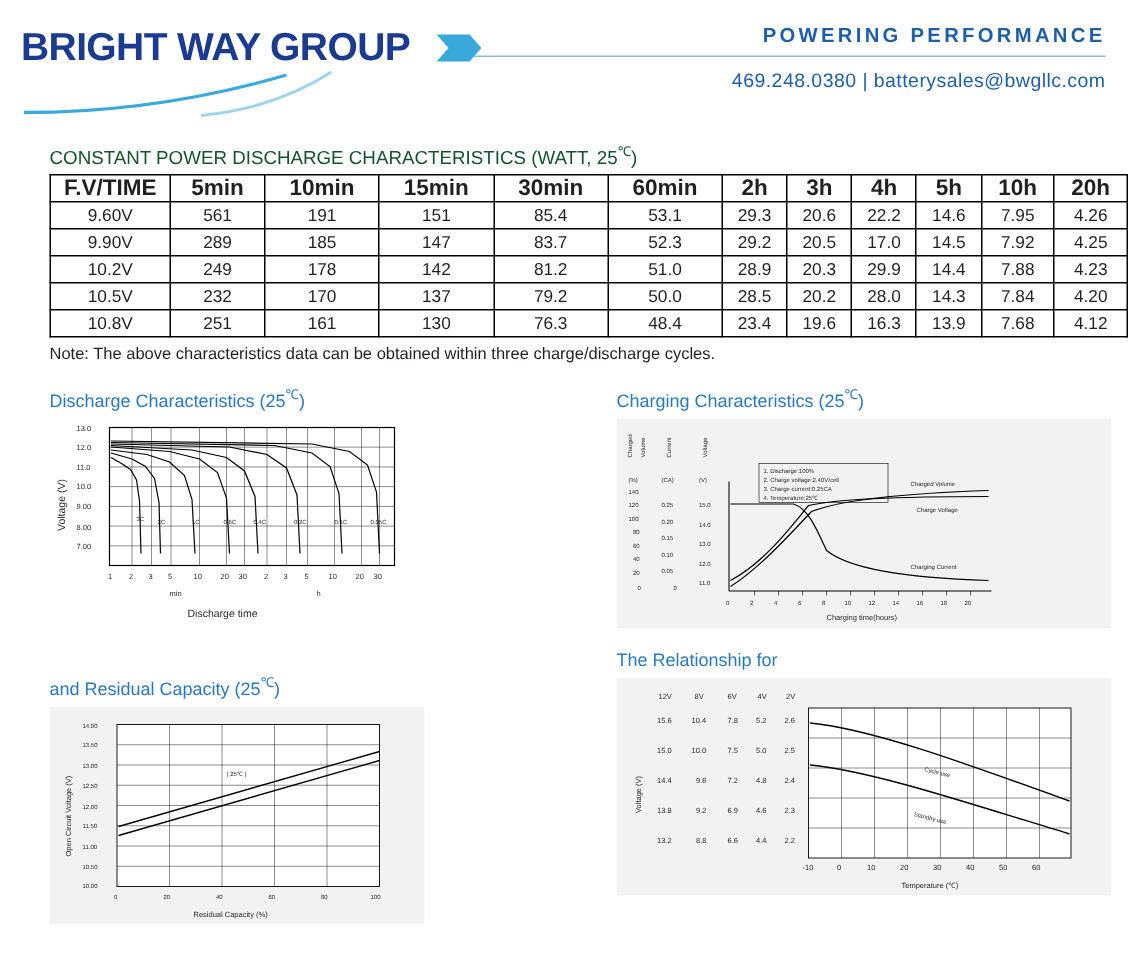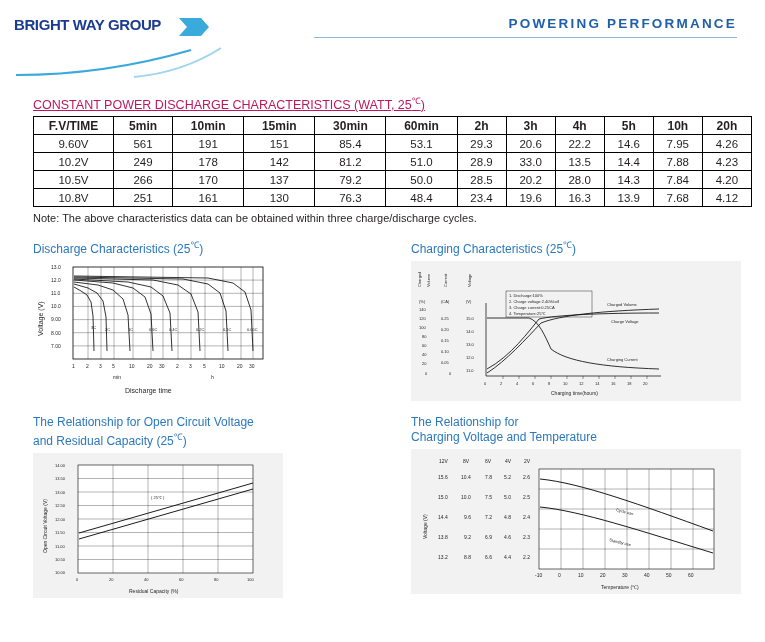--- a/index.html
+++ b/index.html
@@ -23,26 +23,26 @@
     align-items: flex-start;
   }
   .logo-block {
     width: 300px;
     position: relative;
     padding-top: 6px;
   }
   .logo-text {
     font-family: "Liberation Sans", sans-serif;
     font-weight: bold;
-    font-size: 15px;
+    font-size: 26px;
     letter-spacing: -0.4px;
     color: #1a3b8f;
     white-space: nowrap;
     display: flex;
-    align-items: flex-start;
+    align-items: center;
     gap: 16px;
   }
   .logo-arrow {
     display: inline-block;
     width: 30px;
     height: 22px;
     position: relative;
     margin-left: 2px;
   }
   .logo-arrow svg { display: block; }
@@ -72,42 +72,41 @@
     width: 100%;
   }
   .contact {
     color: #1f5fa9;
     font-size: 13px;
     letter-spacing: 0.3px;
   }
 
   
   .section-title {
-    color: #be185d;
+    color: #14532d;
     font-size: 12.5px;
     margin: 6px 0 4px 33px;
-    text-decoration: underline;
   }
   .sup { font-size: 9px; vertical-align: super; }
 
   
   .table-wrap { padding: 0 14px 0 33px; }
   table.pwr {
     border-collapse: collapse;
     width: 719px;
     font-size: 11.5px;
   }
   table.pwr th, table.pwr td {
     border: 1px solid #000;
     text-align: center;
     height: 18px;
     padding: 0 2px;
     font-weight: normal;
   }
-  table.pwr th { font-weight: bold; font-size: 12px; }
+  table.pwr th { font-weight: bold; font-size: 15px; }
   table.pwr td:first-child, table.pwr th:first-child { width: 80px; }
   .note {
     font-size: 11px;
     margin: 5px 0 0 33px;
     color: #231f20;
   }
 
   
   .charts {
     margin-top: 14px;
@@ -145,20 +144,21 @@
     <div class="logo-swoosh">
       <svg width="300" height="34" viewBox="0 0 300 34">
         <path d="M0,31 C60,31 120,22 175,6" stroke="#3aa9dc" stroke-width="2.2" fill="none"></path>
         <path d="M118,33 C150,30 180,20 205,4" stroke="#9fd4ee" stroke-width="2" fill="none"></path>
       </svg>
     </div>
   </div>
   <div class="header-right">
     <div class="powering">POWERING PERFORMANCE</div>
     <div class="header-rule"></div>
+    <div class="contact">469.248.0380 | batterysales@bwgllc.com</div>
   </div>
 </div>
 
 <div class="section-title">
   <span>CONSTANT POWER DISCHARGE CHARACTERISTICS (WATT, 25</span><span class="sup">℃</span><span>)</span>
 </div>
 
 <div class="table-wrap">
   <table class="pwr">
     <thead>
@@ -186,36 +186,50 @@
         <td>85.4</td>
         <td>53.1</td>
         <td>29.3</td>
         <td>20.6</td>
         <td>22.2</td>
         <td>14.6</td>
         <td>7.95</td>
         <td>4.26</td>
       </tr>
       <tr>
+        <td>9.90V</td>
+        <td>289</td>
+        <td>185</td>
+        <td>147</td>
+        <td>83.7</td>
+        <td>52.3</td>
+        <td>29.2</td>
+        <td>20.5</td>
+        <td>17.0</td>
+        <td>14.5</td>
+        <td>7.92</td>
+        <td>4.25</td>
+      </tr>
+      <tr>
         <td>10.2V</td>
         <td>249</td>
         <td>178</td>
         <td>142</td>
         <td>81.2</td>
         <td>51.0</td>
         <td>28.9</td>
-        <td>33.0</td>
-        <td>13.5</td>
+        <td>20.3</td>
+        <td>29.9</td>
         <td>14.4</td>
         <td>7.88</td>
         <td>4.23</td>
       </tr>
       <tr>
         <td>10.5V</td>
-        <td>266</td>
+        <td>232</td>
         <td>170</td>
         <td>137</td>
         <td>79.2</td>
         <td>50.0</td>
         <td>28.5</td>
         <td>20.2</td>
         <td>28.0</td>
         <td>14.3</td>
         <td>7.84</td>
         <td>4.20</td>
@@ -397,21 +411,21 @@
       <text class="axis-t4" x="184" y="124">14</text>
       <text class="axis-t4" x="200" y="124">16</text>
       <text class="axis-t4" x="216" y="124">18</text>
       <text class="axis-t4" x="232" y="124">20</text>
       <text class="axis-t5" x="140" y="134">Charging time(hours)</text>
     </svg>
   </div>
 
   <div class="chart-box" style="margin-top:12px;">
     <div class="chart-title">
-      <span>The Relationship for Open Circuit Voltage</span><br>
+      <br>
       <span>and Residual Capacity (25</span><span class="sup">℃</span><span>)</span>
     </div>
     <svg class="fig" width="250" height="145" viewBox="0 0 250 145">
       <rect x="0" y="0" width="250" height="145" fill="#f2f2f2"></rect>
       <rect x="45" y="12" width="175" height="108" fill="#fff" stroke="#000" stroke-width="0.6"></rect>
       <g stroke="#000" stroke-width="0.3">
         <line x1="45" y1="25.5" x2="220" y2="25.5"></line>
         <line x1="45" y1="39" x2="220" y2="39"></line>
         <line x1="45" y1="52.5" x2="220" y2="52.5"></line>
         <line x1="45" y1="66" x2="220" y2="66"></line>
@@ -442,21 +456,20 @@
       <text class="axis-t4" x="146" y="128">60</text>
       <text class="axis-t4" x="181" y="128">80</text>
       <text class="axis-t4" x="214" y="128">100</text>
       <text class="axis-t5" x="96" y="140">Residual Capacity (%)</text>
     </svg>
   </div>
 
   <div class="chart-box" style="margin-top:12px;">
     <div class="chart-title">
       <span>The Relationship for</span><br>
-      <span>Charging Voltage and Temperature</span>
     </div>
     <svg class="fig" width="330" height="145" viewBox="0 0 330 145">
       <rect x="0" y="0" width="330" height="145" fill="#f2f2f2"></rect>
 
       <text class="axis-t5" x="28" y="14">12V</text>
       <text class="axis-t5" x="52" y="14">8V</text>
       <text class="axis-t5" x="74" y="14">6V</text>
       <text class="axis-t5" x="94" y="14">4V</text>
       <text class="axis-t5" x="113" y="14">2V</text>
 

